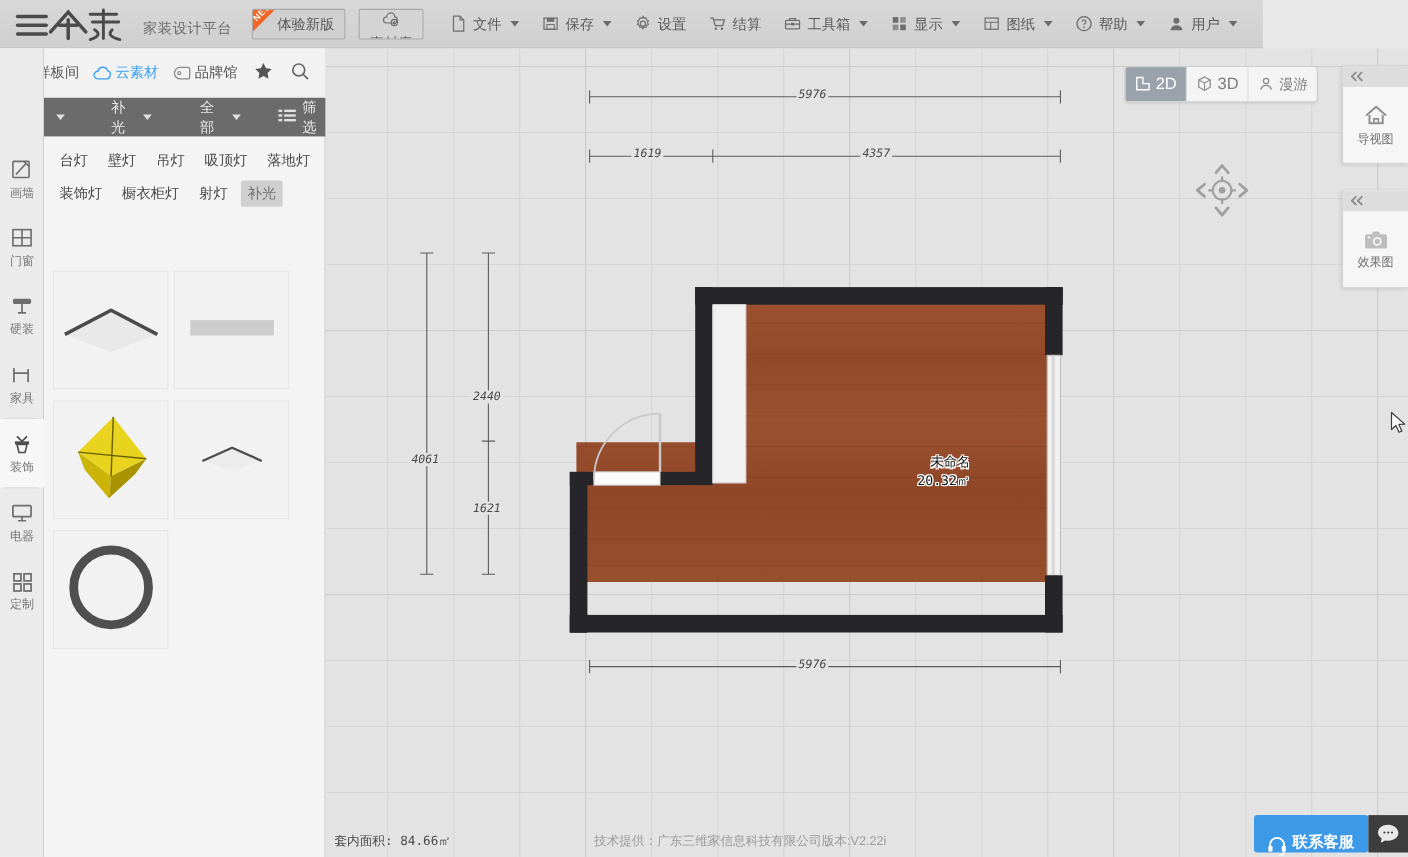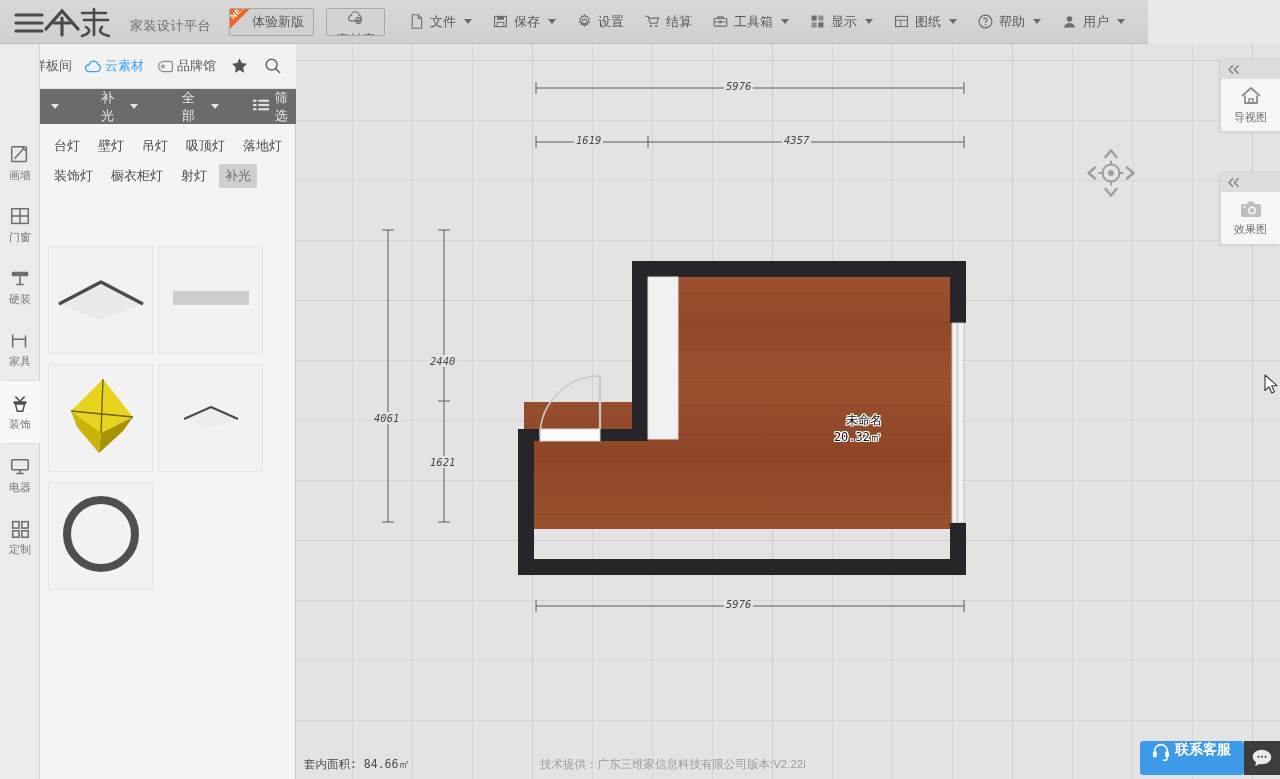--- a/index.html
+++ b/index.html
@@ -173,21 +173,21 @@
     position: absolute; right: 0; width: 60px;
     background: #f6f6f6; border: 1px solid #d6d6d6;
     border-right: 0; border-radius: 3px 0 0 3px;
     box-shadow: -1px 1px 3px rgba(0,0,0,.08); z-index: 20;
   }
   .side-card .bar {
     height: 19px; background: #dddddd; display: flex; align-items: center;
     padding-left: 6px; color: #8a8a8a; font-size: 10px; cursor: pointer;
   }
   .side-card .body {
-    height: 52px; display: flex; flex-direction: column;
+    height: 69px; display: flex; flex-direction: column;
     align-items: center; justify-content: center; gap: 3px; cursor: pointer;
   }
   .side-card .body .cap { font-size: 11px; color: #6f6f6f; }
 
   
   .plan { position: absolute; left: 0; top: 0; width: 984px; height: 735px; }
 
   .dimtext {
     position: absolute; font-size: 10.5px; color: #4a4a4a;
     font-family: "DejaVu Sans Mono", monospace;
@@ -213,21 +213,21 @@
     position: absolute; left: 296px; bottom: 0; width: 984px; height: 30px;
     display: flex; align-items: center; font-size: 12px; color: #5c5c5c;
     padding-left: 8px; pointer-events: none;
   }
   .footer .f1 { font-family: "DejaVu Sans Mono", monospace; color:#4a4a4a; font-size: 11.5px;}
   .footer .f2 { margin-left: 130px; color: #9b9b9b; font-size: 11.5px; }
   .footer .f3 { color: #9b9b9b; font-size: 11.5px; }
 
   .service {
     position: absolute; right: 36px; bottom: 4px; height: 34px;
-    background: #3d9ae8; border-radius: 3px; display: flex; align-items: flex-start;
+    background: #3d9ae8; border-radius: 3px; display: flex; align-items: flex-end;
     gap: 7px; padding: 0 13px 0 11px; color: #fff; font-size: 14px;
     font-weight: bold; cursor: pointer; z-index: 40;
   }
   .chatbtn {
     position: absolute; right: 0; bottom: 4px; width: 36px; height: 34px;
     background: #3d3d3d; display: flex; align-items: center; justify-content: center;
     cursor: pointer; z-index: 40;
   }
 </style>
 </head>
@@ -669,20 +669,48 @@
     <div class="dimtext" style="left:76px; top:368px;">4061</div>
     <div class="dimtext" style="left:132px; top:311px;">2440</div>
     <div class="dimtext" style="left:132px; top:412px;">1621</div>
     <div class="dimtext" style="left:428px; top:554px;">5976</div>
 
     <div class="roomlabel" style="left:486px; top:368px; width:100px;">
       <div class="nm">未命名</div>
       <div class="ar">20.32㎡</div>
     </div>
 
+    <div class="viewsw">
+      <div class="vsw-btn active">
+        <span class="ic">
+          <svg width="16" height="16" viewBox="0 0 20 20">
+              <path d="M3 3h7v7h7v7H3z" fill="none" stroke="#ffffff" stroke-width="1.6"></path>
+            </svg>
+        </span>
+        <span>2D</span>
+      </div>
+      <div class="vsw-btn">
+        <span class="ic">
+          <svg width="16" height="16" viewBox="0 0 20 20">
+              <path d="M10 2.5l6.5 3.4v8.2L10 17.5 3.5 14.1V5.9z" fill="none" stroke="#8a8a8a" stroke-width="1.4"></path>
+              <path d="M3.5 5.9L10 9.3l6.5-3.4M10 9.3v8.2" fill="none" stroke="#8a8a8a" stroke-width="1.2"></path>
+            </svg>
+        </span>
+        <span>3D</span>
+      </div>
+      <div class="vsw-btn">
+        <span class="ic">
+          <svg width="16" height="16" viewBox="0 0 20 20">
+              <circle cx="10" cy="7" r="3" fill="none" stroke="#8a8a8a" stroke-width="1.4"></circle>
+              <path d="M4 17c.8-3.5 3.2-5 6-5s5.2 1.5 6 5" fill="none" stroke="#8a8a8a" stroke-width="1.4"></path>
+            </svg>
+        </span>
+        <span style="font-size:13px">漫游</span>
+      </div>
+    </div>
 
     <div class="compass">
       <svg width="58" height="58" viewBox="0 0 58 58">
         <circle cx="29" cy="29" r="8.5" fill="none" stroke="#a0a0a0" stroke-width="2"></circle>
         <circle cx="29" cy="29" r="3" fill="#a0a0a0"></circle>
         <path d="M29 16.5v5M29 36.5v5M16.5 29h5M36.5 29h5" stroke="#a0a0a0" stroke-width="2"></path>
         <path d="M23.5 13 L29 6.5 L34.5 13" fill="none" stroke="#a0a0a0" stroke-width="2.6" stroke-linecap="round" stroke-linejoin="round"></path>
         <path d="M23.5 45 L29 51.5 L34.5 45" fill="none" stroke="#a0a0a0" stroke-width="2.6" stroke-linecap="round" stroke-linejoin="round"></path>
         <path d="M13 23.5 L6.5 29 L13 34.5" fill="none" stroke="#a0a0a0" stroke-width="2.6" stroke-linecap="round" stroke-linejoin="round"></path>
         <path d="M45 23.5 L51.5 29 L45 34.5" fill="none" stroke="#a0a0a0" stroke-width="2.6" stroke-linecap="round" stroke-linejoin="round"></path>

